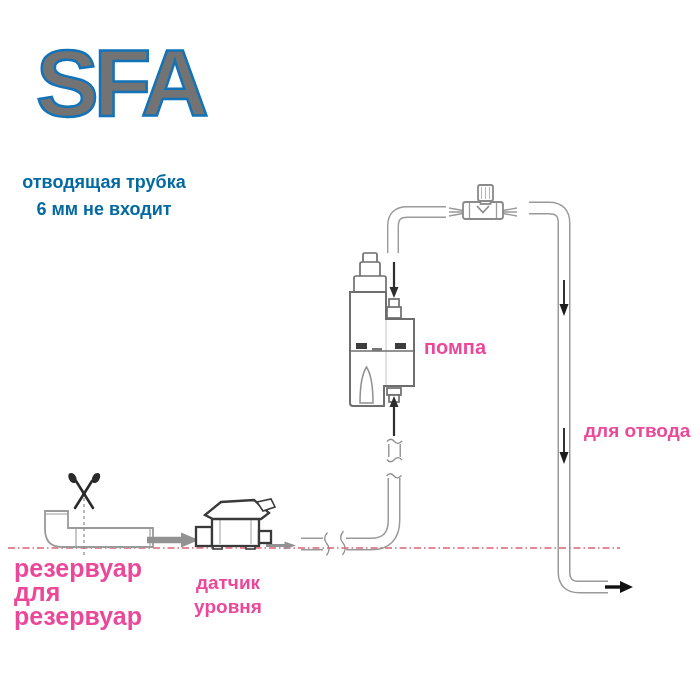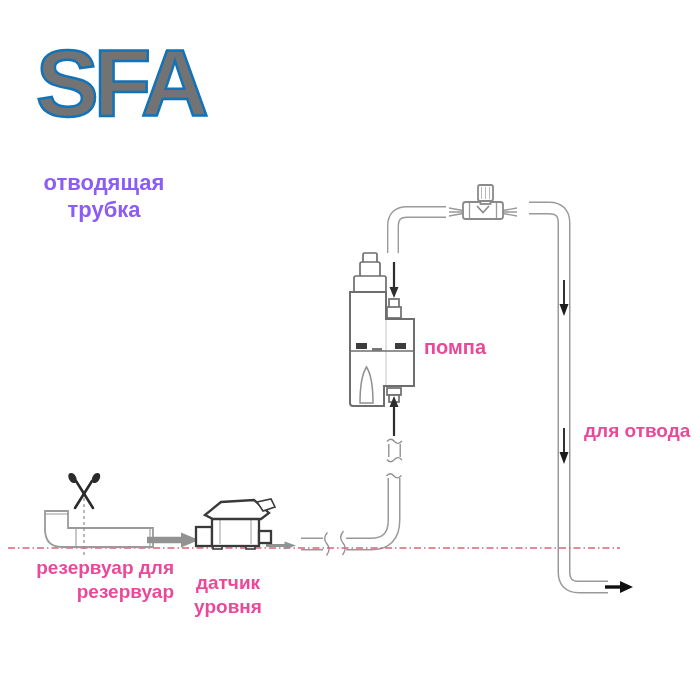--- a/index.html
+++ b/index.html
@@ -8,26 +8,26 @@
     font-family:"Liberation Sans","DejaVu Sans",sans-serif;
   }
   .stage{position:absolute;left:0;top:0;width:700px;height:700px;}
   svg.diagram{position:absolute;left:0;top:0;}
   .logo{
     position:absolute;left:36px;top:37px;font-size:94px;font-weight:700;line-height:1;
     color:#737373;letter-spacing:-5px;-webkit-text-stroke:2.5px #1273b9;
   }
   .note{
     position:absolute;left:8px;top:169px;width:192px;text-align:center;
-    font-size:22px;line-height:27px;font-weight:700;color:#8b5cf6;
+    font-size:18px;line-height:27px;font-weight:700;color:#0369a1;
   }
   .lbl{position:absolute;font-weight:700;color:#ec4899;}
   .lbl-pump{left:424px;top:336px;font-size:20px;}
   .lbl-drain{left:584px;top:417px;font-size:19px;line-height:27px;}
-  .lbl-res{left:14px;top:556px;width:160px;text-align:right;font-size:19px;line-height:24px;}
+  .lbl-res{left:14px;top:556px;width:160px;text-align:left;font-size:25px;line-height:24px;}
   .lbl-sensor{left:168px;top:556px;width:120px;text-align:center;font-size:19px;line-height:24px;margin-top:15px;}
   .ln{display:block;}
   
   .tube-o{fill:none;stroke:#9a9a9a;stroke-width:13px;}
   .tube-i{fill:none;stroke:#ffffff;stroke-width:10px;}
   .tube-o2{fill:none;stroke:#9a9a9a;stroke-width:12px;}
   .tube-i2{fill:none;stroke:#ffffff;stroke-width:9.2px;}
   .sq{fill:none;stroke:#909090;stroke-width:1.3px;}
   .comp{fill:#ffffff;stroke:#6e6e6e;stroke-width:2px;}
   .comp-thin{fill:#ffffff;stroke:#6e6e6e;stroke-width:1.7px;}
@@ -162,20 +162,21 @@
     <g>
       <line x1="605" y1="587" x2="622" y2="587" stroke="#111111" stroke-width="3.4"></line>
       <polygon points="620,581 620,593 633,587" fill="#111111"></polygon>
     </g>
   </svg>
 
   <div class="logo">SFA</div>
 
   <div class="note">
     <span class="ln">отводящая трубка</span>
+    <span class="ln">6 мм не входит</span>
   </div>
 
   <div class="lbl lbl-pump">помпа</div>
 
   <div class="lbl lbl-drain">
     <span class="ln">для отвода</span>
   </div>
 
   <div class="lbl lbl-res">
     <span class="ln">резервуар для</span>

